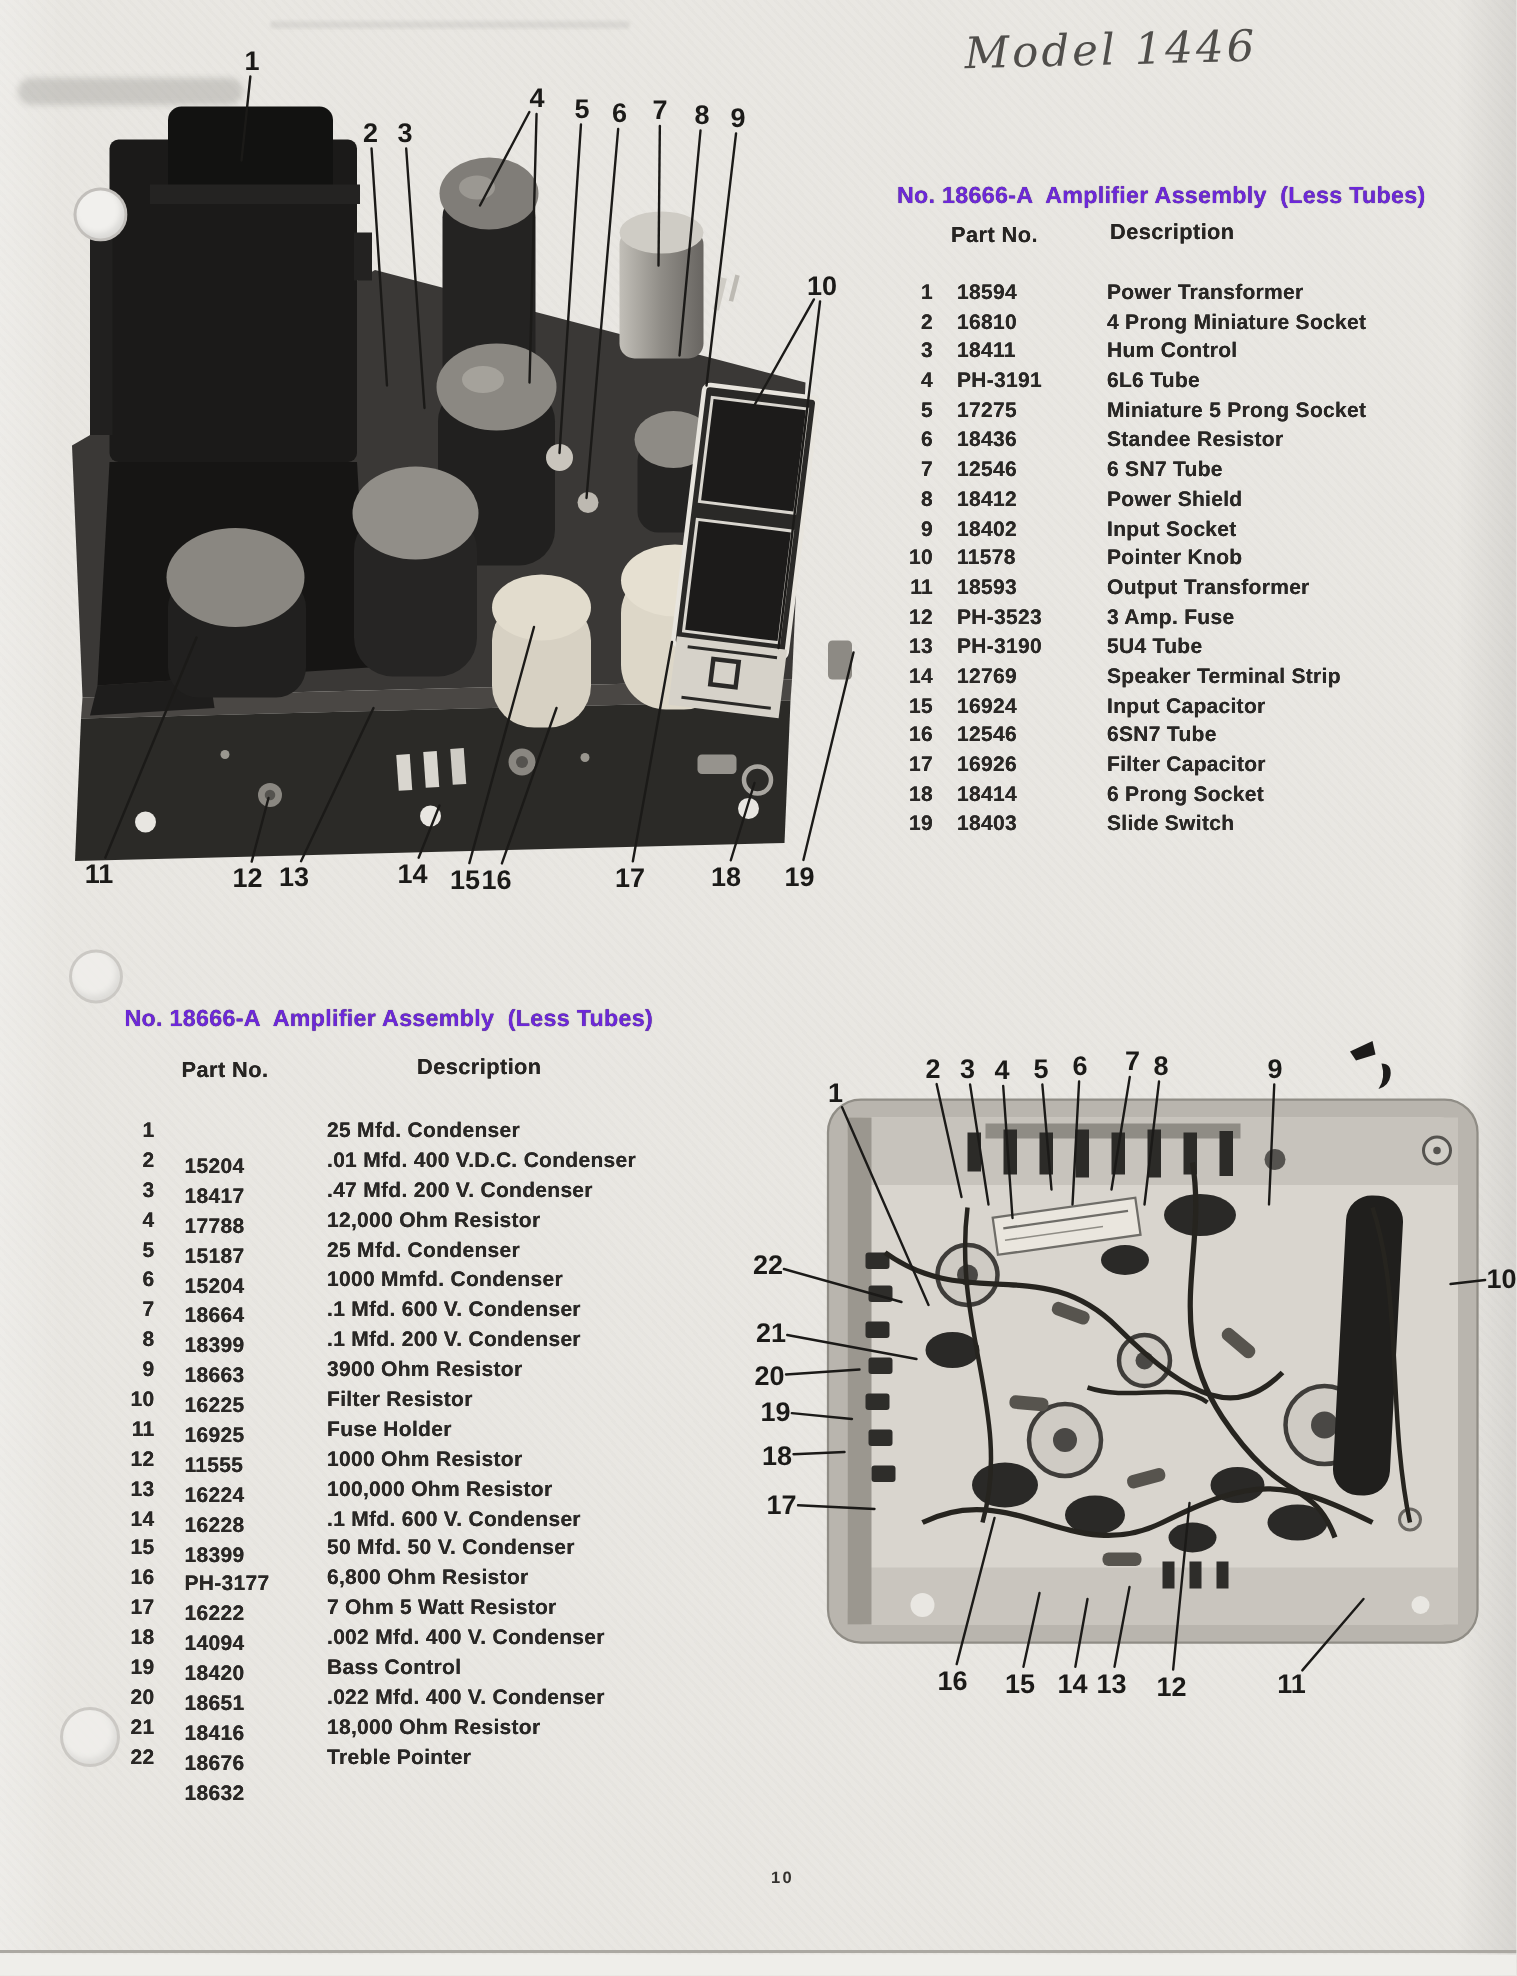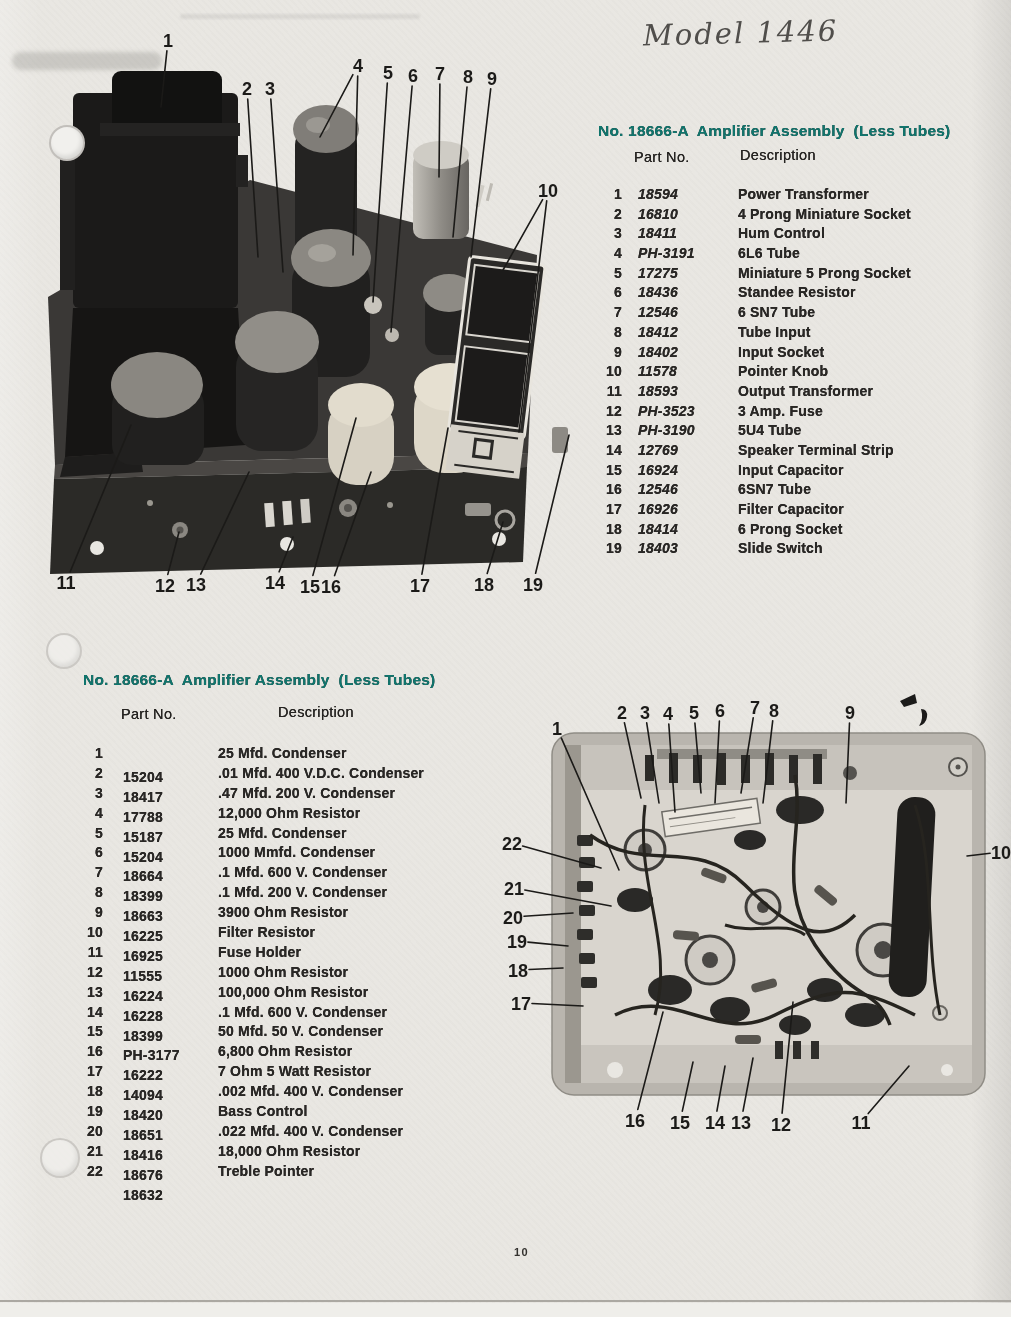--- a/index.html
+++ b/index.html
@@ -35,35 +35,35 @@
     border:2px solid rgba(105,100,94,.35);
     box-shadow:inset -2px -3px 4px rgba(0,0,0,.10);
     z-index:30;
   }
   .handwritten{
     font-family:"DejaVu Serif",serif;font-style:italic;
     font-size:29px;color:#504e4b;letter-spacing:2px;
     transform:rotate(-1.5deg);white-space:pre;
   }
   .title{
-    font-weight:700;font-size:15.5px;color:#0f766e;letter-spacing:.2px;
+    font-weight:700;font-size:15.5px;color:#6d28d9;letter-spacing:.2px;
     white-space:pre;text-shadow:0 0 .5px #262422;
   }
   .colhead{
-    font-weight:400;font-size:14.5px;color:#262422;letter-spacing:.3px;
+    font-weight:700;font-size:14.5px;color:#262422;letter-spacing:.3px;
     text-shadow:0 0 .4px #262422;white-space:pre;
   }
   .rows{display:block;}
   .prow{display:flex;font-weight:700;font-size:14px;color:#29272_5;color:#292725;
         text-shadow:0 0 .4px #292725;letter-spacing:.2px;}
   .rows-top .prow{line-height:19.7px;height:19.7px;}
   .rows-btm .prow{line-height:19.9px;height:19.9px;}
   .c-num{display:inline-block;text-align:right;}
   .rows-top .c-num{width:24px;}
-  .rows-top .c-part{width:100px;margin-left:16px;font-style:italic;}
+  .rows-top .c-part{width:100px;margin-left:16px;}
   .rows-top .c-desc{flex:1;}
   .rows-btm .c-num{width:21px;}
   .rows-btm .c-part{width:95px;margin-left:20px;margin-top:24px;}
   .rows-btm .c-desc{flex:1;}
   .pageno{font-weight:700;font-size:11px;color:#34322f;letter-spacing:1.5px;}
   svg{overflow:visible;}
   .co{font-family:"Liberation Sans",sans-serif;font-size:18px;font-weight:700;fill:#1b1a18;}
   .callout-line{stroke:#1b1a18;stroke-width:1.6;stroke-linecap:round;}
 </style>
 </head>
@@ -236,21 +236,21 @@
       <span class="c-desc">Standee Resistor</span>
     </div>
     <div class="prow">
       <span class="c-num">7</span>
       <span class="c-part">12546</span>
       <span class="c-desc">6 SN7 Tube</span>
     </div>
     <div class="prow">
       <span class="c-num">8</span>
       <span class="c-part">18412</span>
-      <span class="c-desc">Tube Input</span>
+      <span class="c-desc">Power Shield</span>
     </div>
     <div class="prow">
       <span class="c-num">9</span>
       <span class="c-part">18402</span>
       <span class="c-desc">Input Socket</span>
     </div>
     <div class="prow">
       <span class="c-num">10</span>
       <span class="c-part">11578</span>
       <span class="c-desc">Pointer Knob</span>

